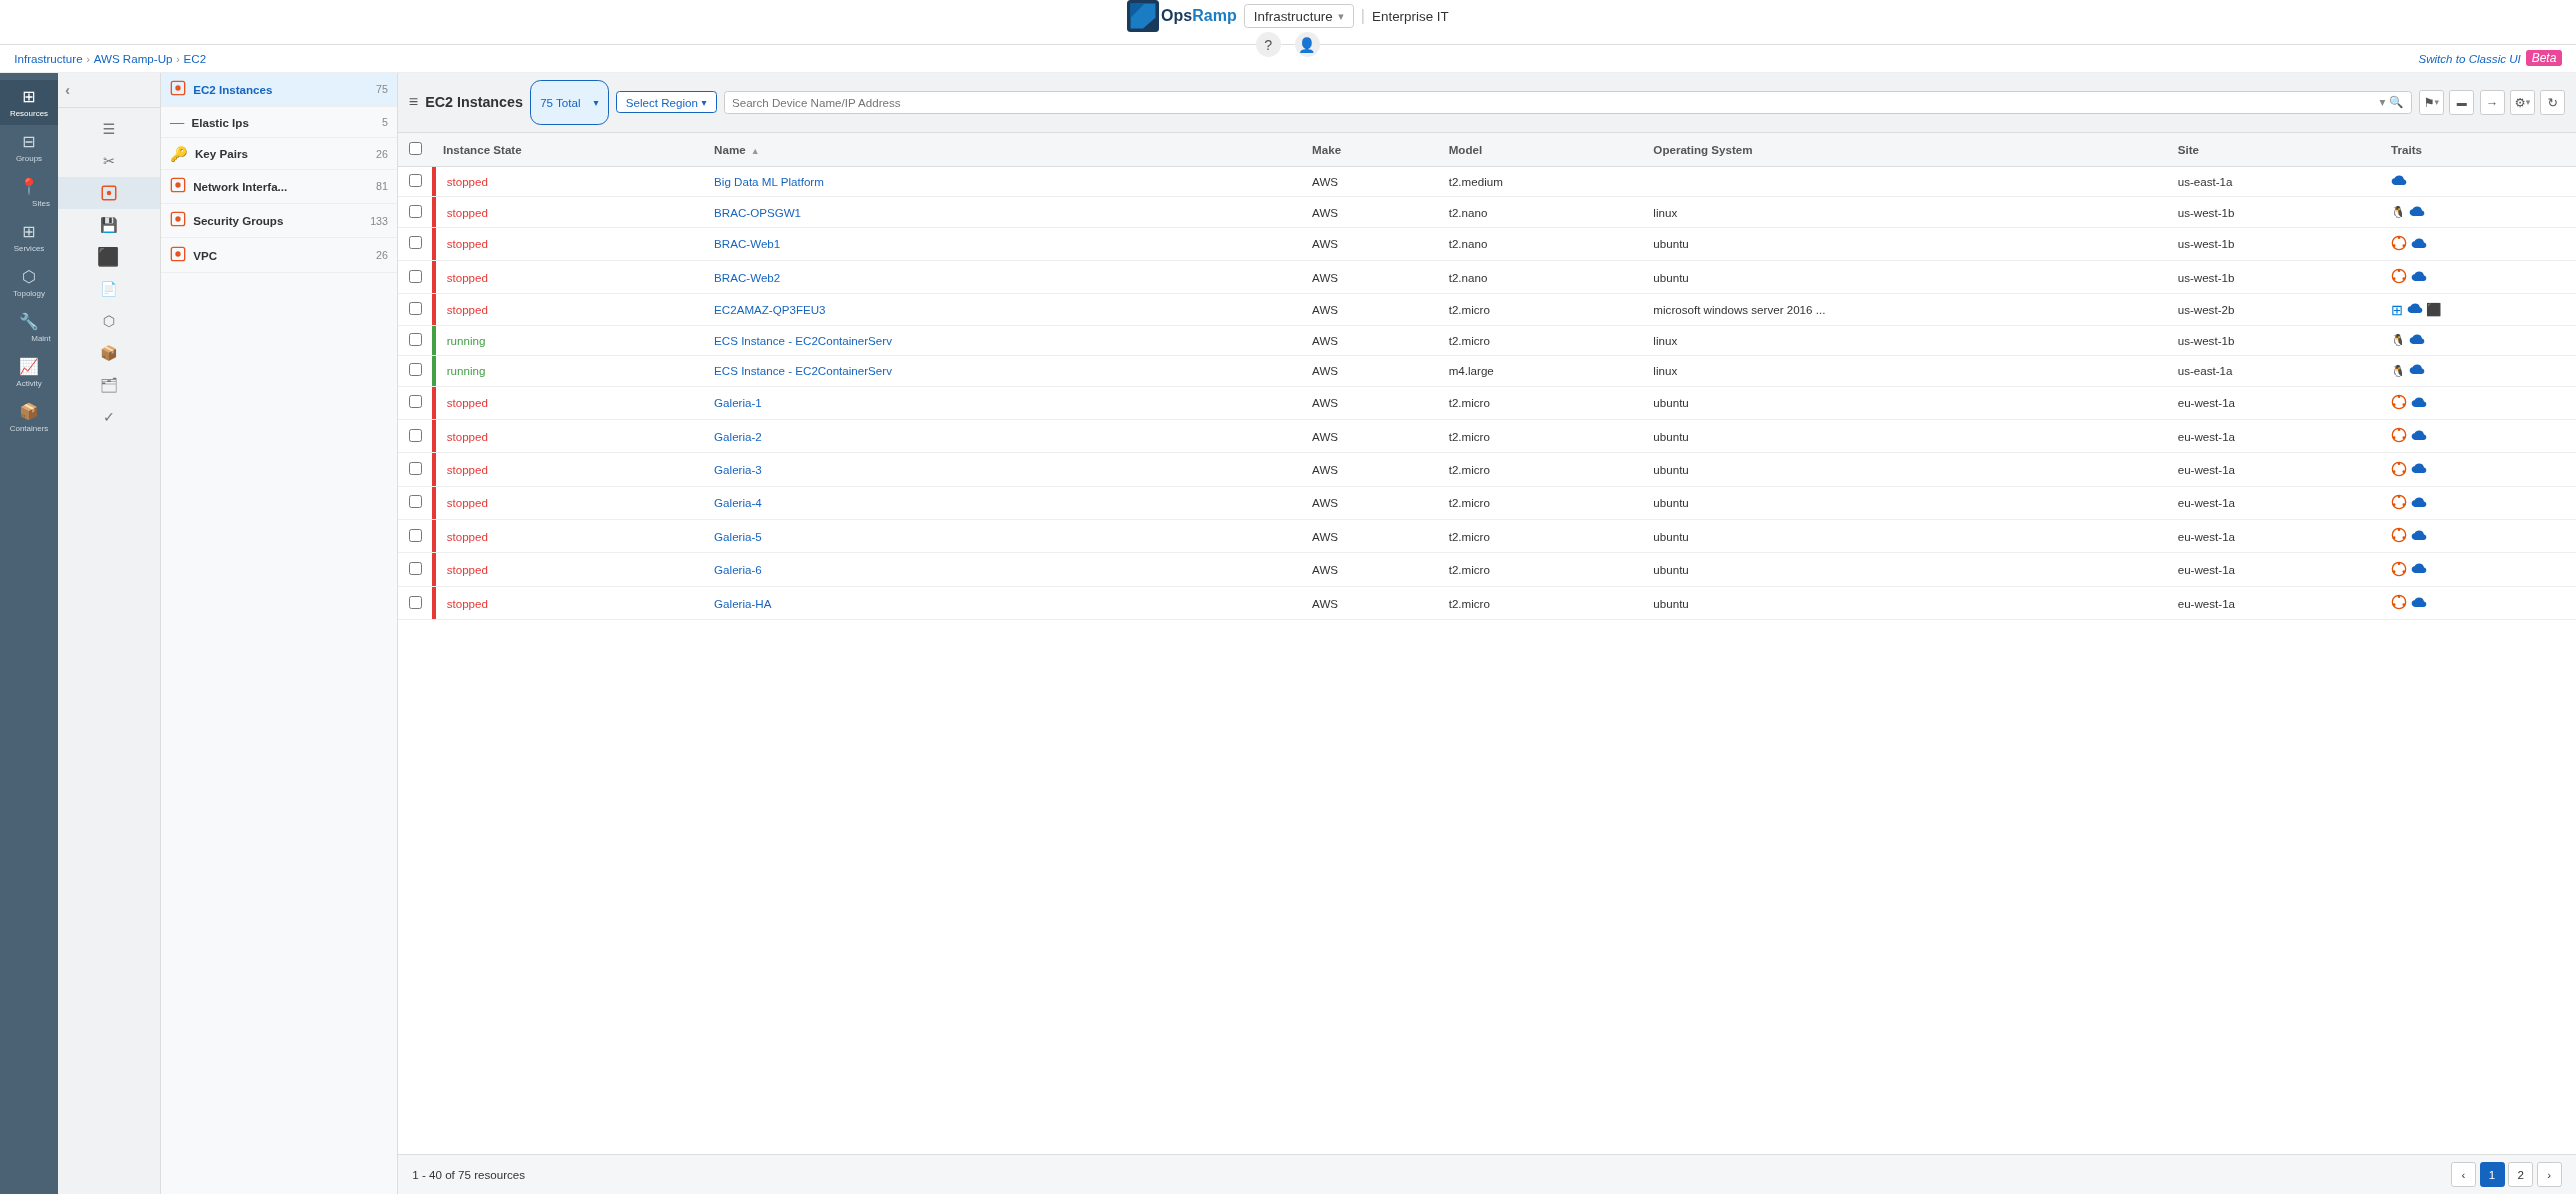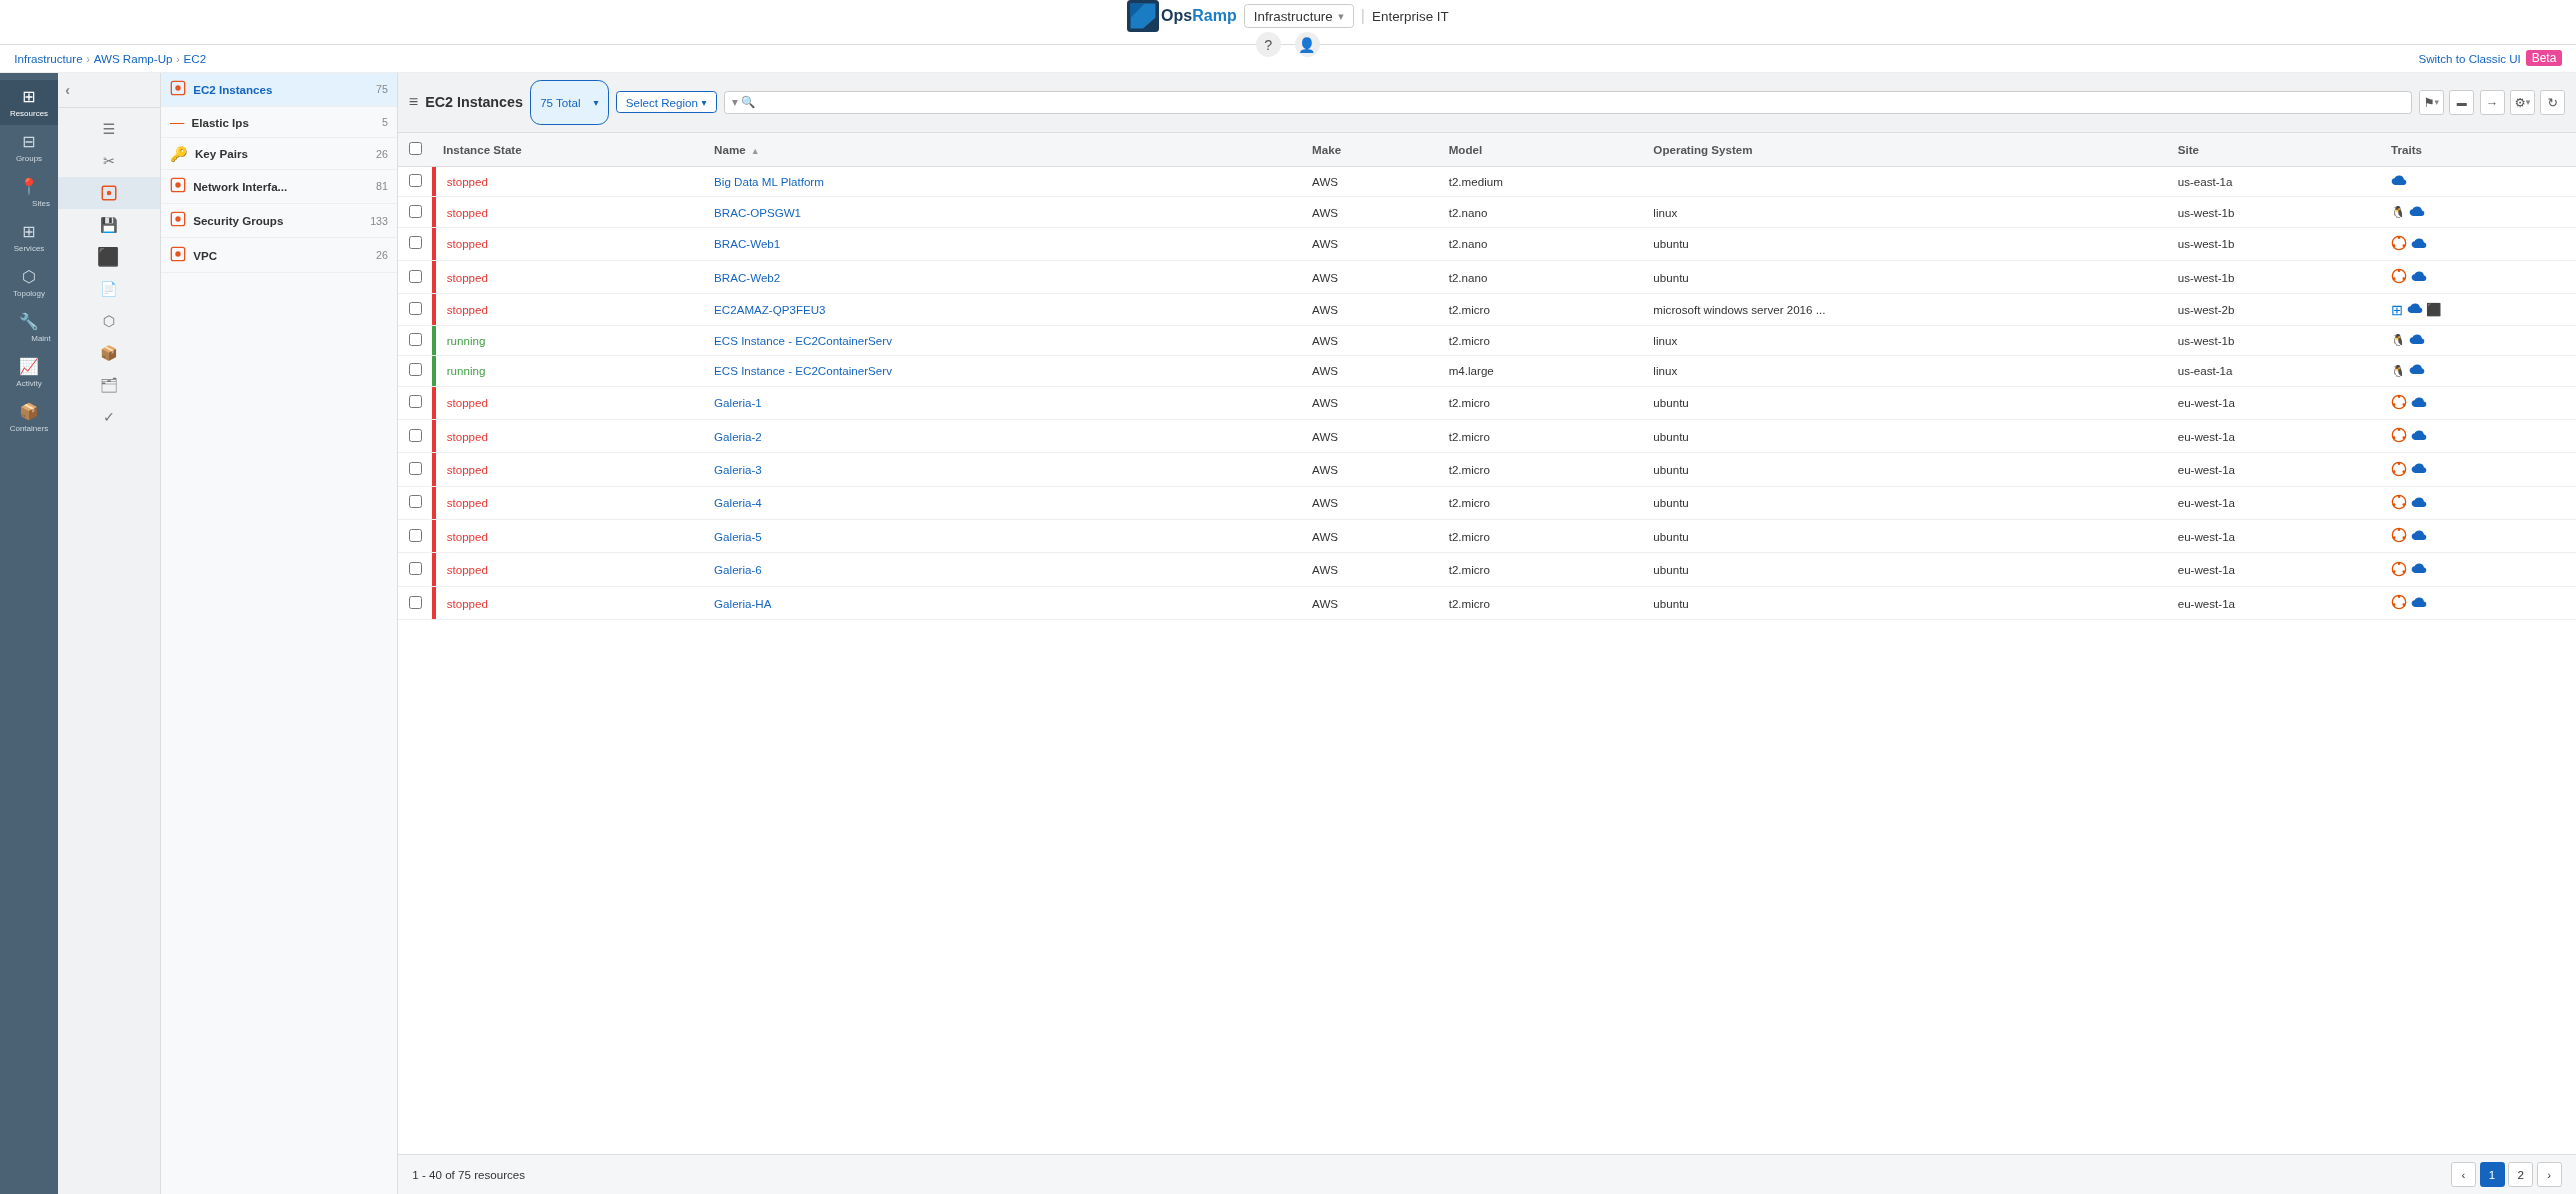--- a/index.html
+++ b/index.html
@@ -19,21 +19,21 @@
     .icon-btn { width: 25px; height: 25px; border-radius: 50%; background: #eee; display: flex; align-items: center; justify-content: center; cursor: pointer; font-size: 14.3px; color: #555; }
 
     
     .breadcrumb-bar {
       display: flex; align-items: center; justify-content: space-between;
       padding: 5.4px 14.3px; background: #fff; border-bottom: 0.9px solid #eee;
     }
     .breadcrumb { display: flex; align-items: center; gap: 3.6px; font-size: 11.6px; color: #1565c0; }
     .breadcrumb-sep { color: #999; }
     .breadcrumb-link { color: #1565c0; cursor: pointer; text-decoration: none; }
-    .switch-classic { display: flex; align-items: center; gap: 5.4px; }
+    .switch-classic { display: flex; align-items: center; gap: 5.4px; font-style: italic; }
     .switch-classic-link { color: #1565c0; font-size: 11.6px; cursor: pointer; }
     .beta-badge { background: #ec4899; color: #fff; font-size: 12px; padding: 0.9px 5.4px; border-radius: 2.7px; }
 
     
     .main-layout { display: flex; height: calc(100vh - 72px); }
 
     
     .left-sidebar {
       width: 58px; background: #4a6274; display: flex; flex-direction: column;
       align-items: center; padding-top: 7.2px; flex-shrink: 0;
@@ -329,20 +329,21 @@
       <span class="toolbar-title">EC2 Instances</span>
       <div class="toolbar-count">
         <span>75 Total</span>
         <span style="font-size:10px;">▾</span>
       </div>
       <div class="toolbar-region">
         <span>Select Region</span>
         <span style="font-size:10px;">▾</span>
       </div>
       <div class="toolbar-search">
+        <input type="text" placeholder="Search Device Name/IP Address" style="">
         <span style="color:#888; cursor:pointer;">▾</span>
         <span style="color:#888;">🔍</span>
       </div>
       <div class="toolbar-right">
         <div class="toolbar-icon-btn">
           <span>⚑</span>
           <span style="font-size:9px; color:#888;">▾</span>
         </div>
         <div class="toolbar-icon-btn">
           <span style="font-size:10px;">▬</span>

